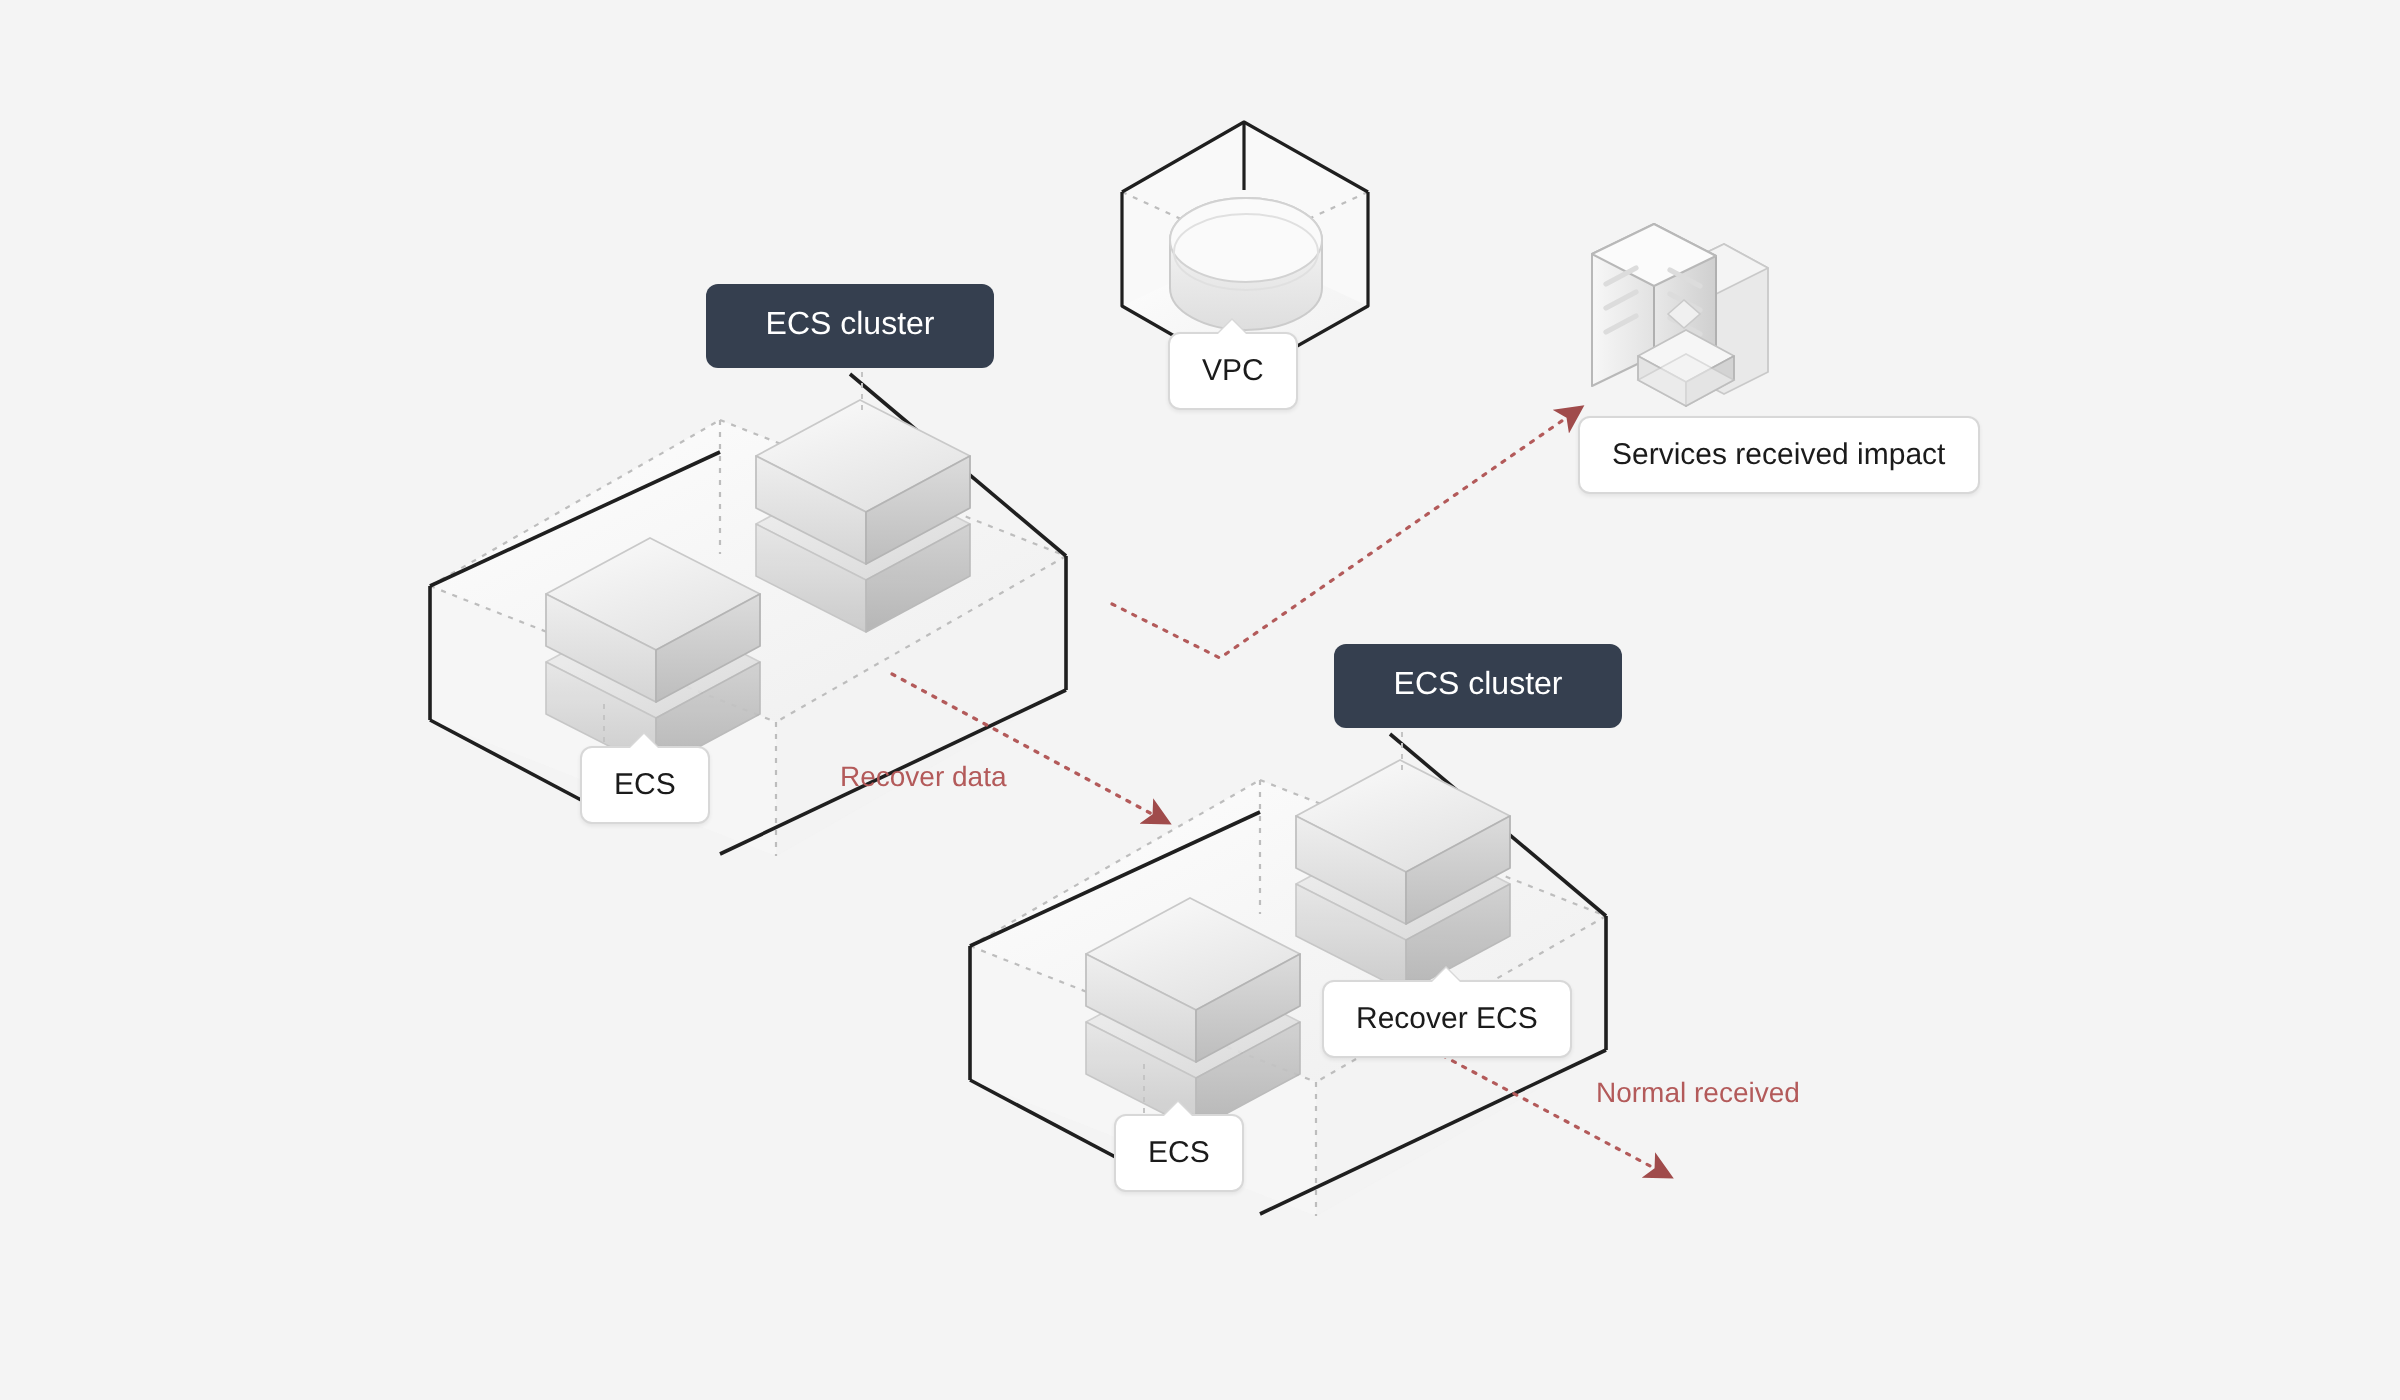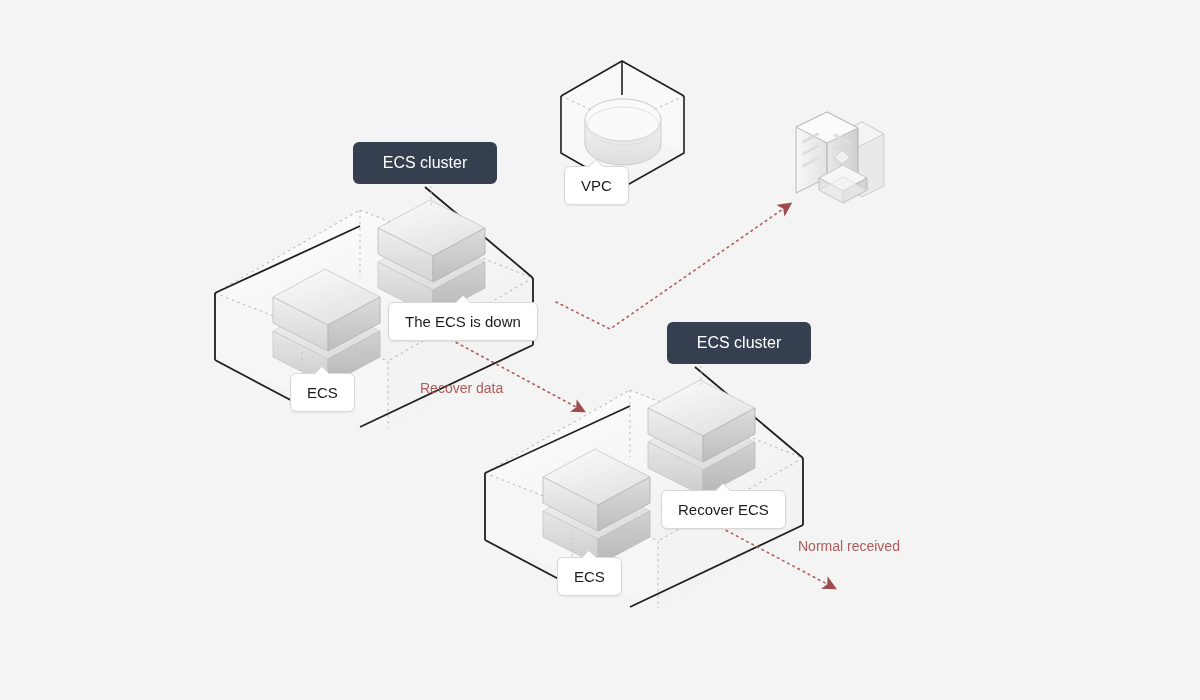--- a/index.html
+++ b/index.html
@@ -290,26 +290,26 @@
       <path d="M446,337 L576,407" fill="none" stroke="#b35a5a" stroke-width="1.6" stroke-dasharray="1.6,4.2" stroke-linecap="round" marker-end="url(#arrowRed)"></path>
     </g>
 
     <g>
       <path d="M716,525 L827,584" fill="none" stroke="#b35a5a" stroke-width="1.6" stroke-dasharray="1.6,4.2" stroke-linecap="round" marker-end="url(#arrowRed)"></path>
     </g>
   </svg>
 
   <div class="cluster-badge" style="left:353px; top:142px; width:144px;">ECS cluster</div>
 
-  <div class="label-box notch" style="left:388px; top:302px;">The ECS is down</div>
 
   <div class="label-box notch" style="left:290px; top:373px;">ECS</div>
 
-  <div class="label-box notch" style="left:564px; top:166px;">VPC</div>
-
+  <div class="label-box notch" style="left:584px; top:166px;">VPC</div>
+
+  <div class="label-box" style="left:789px; top:208px;">Services received impact</div>
 
   <div class="cluster-badge" style="left:667px; top:322px; width:144px;">ECS cluster</div>
 
   <div class="label-box notch" style="left:661px; top:490px;">Recover ECS</div>
 
   <div class="label-box notch" style="left:557px; top:557px;">ECS</div>
 
   <div class="flow-text" style="left:420px; top:381px;">Recover data</div>
 
   <div class="flow-text" style="left:798px; top:539px;">Normal received</div>

